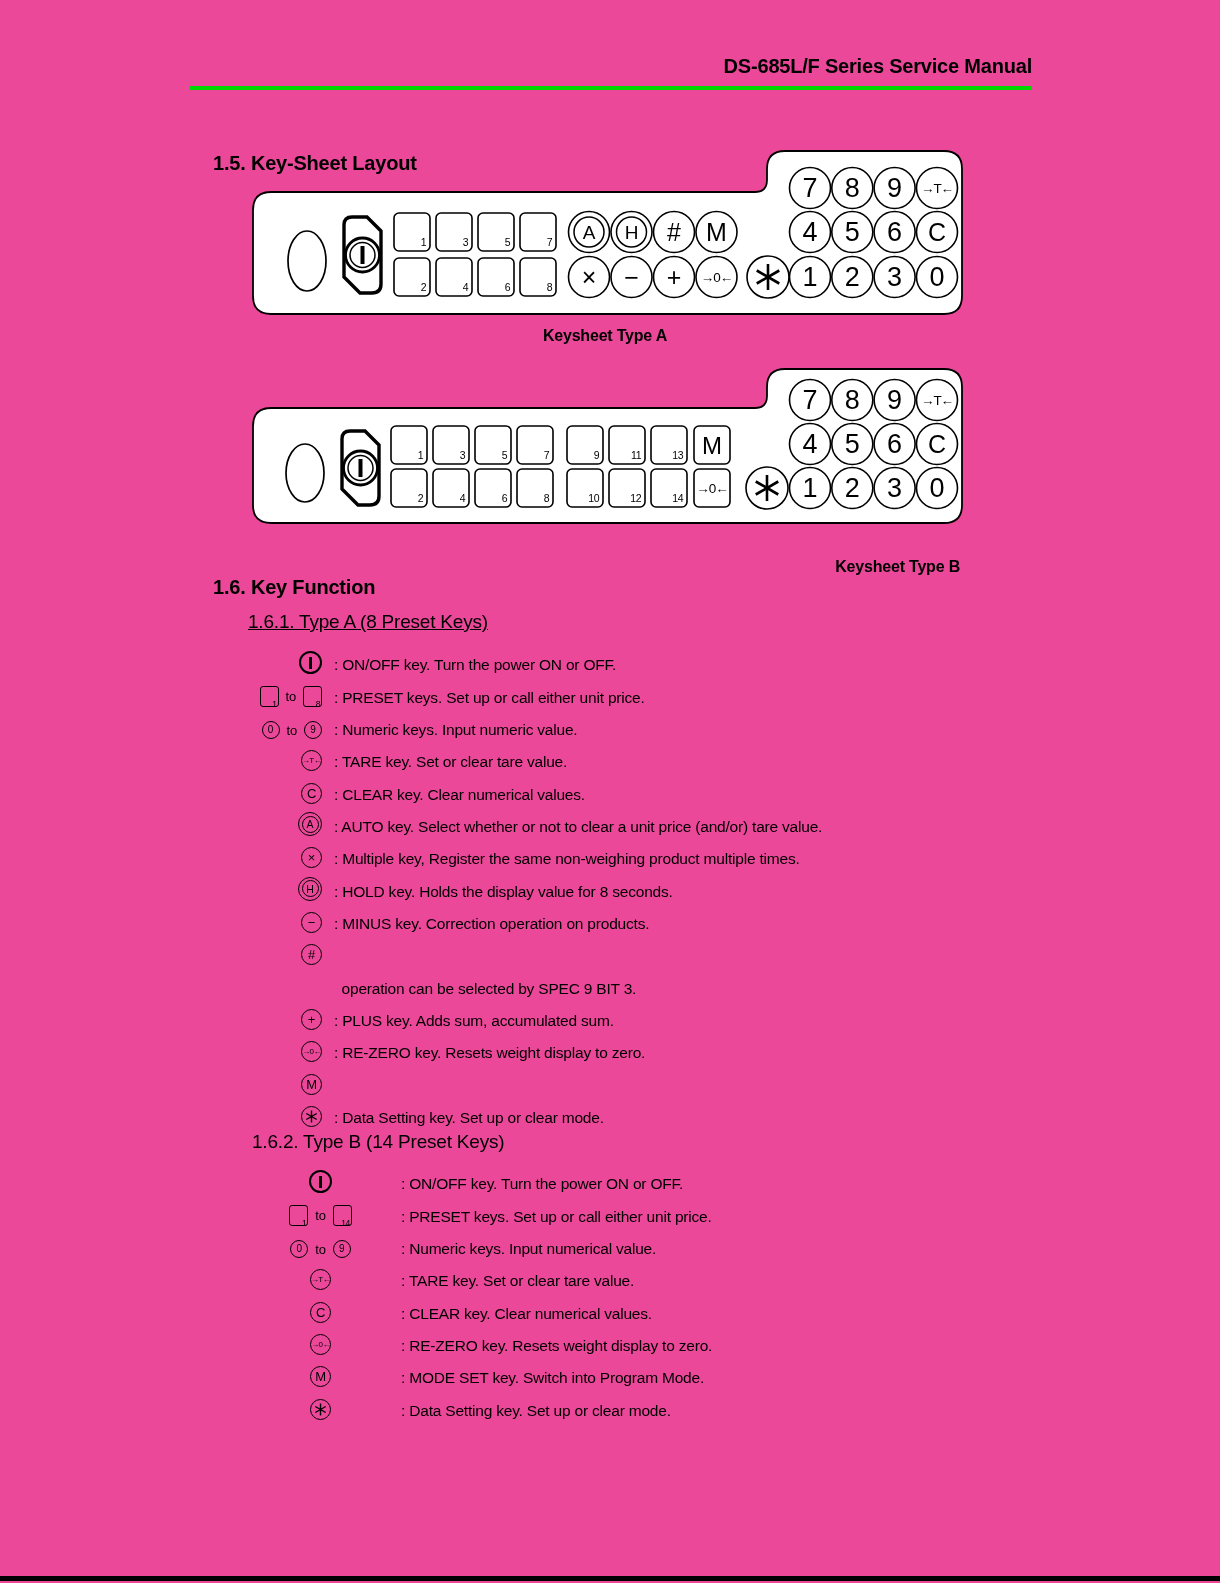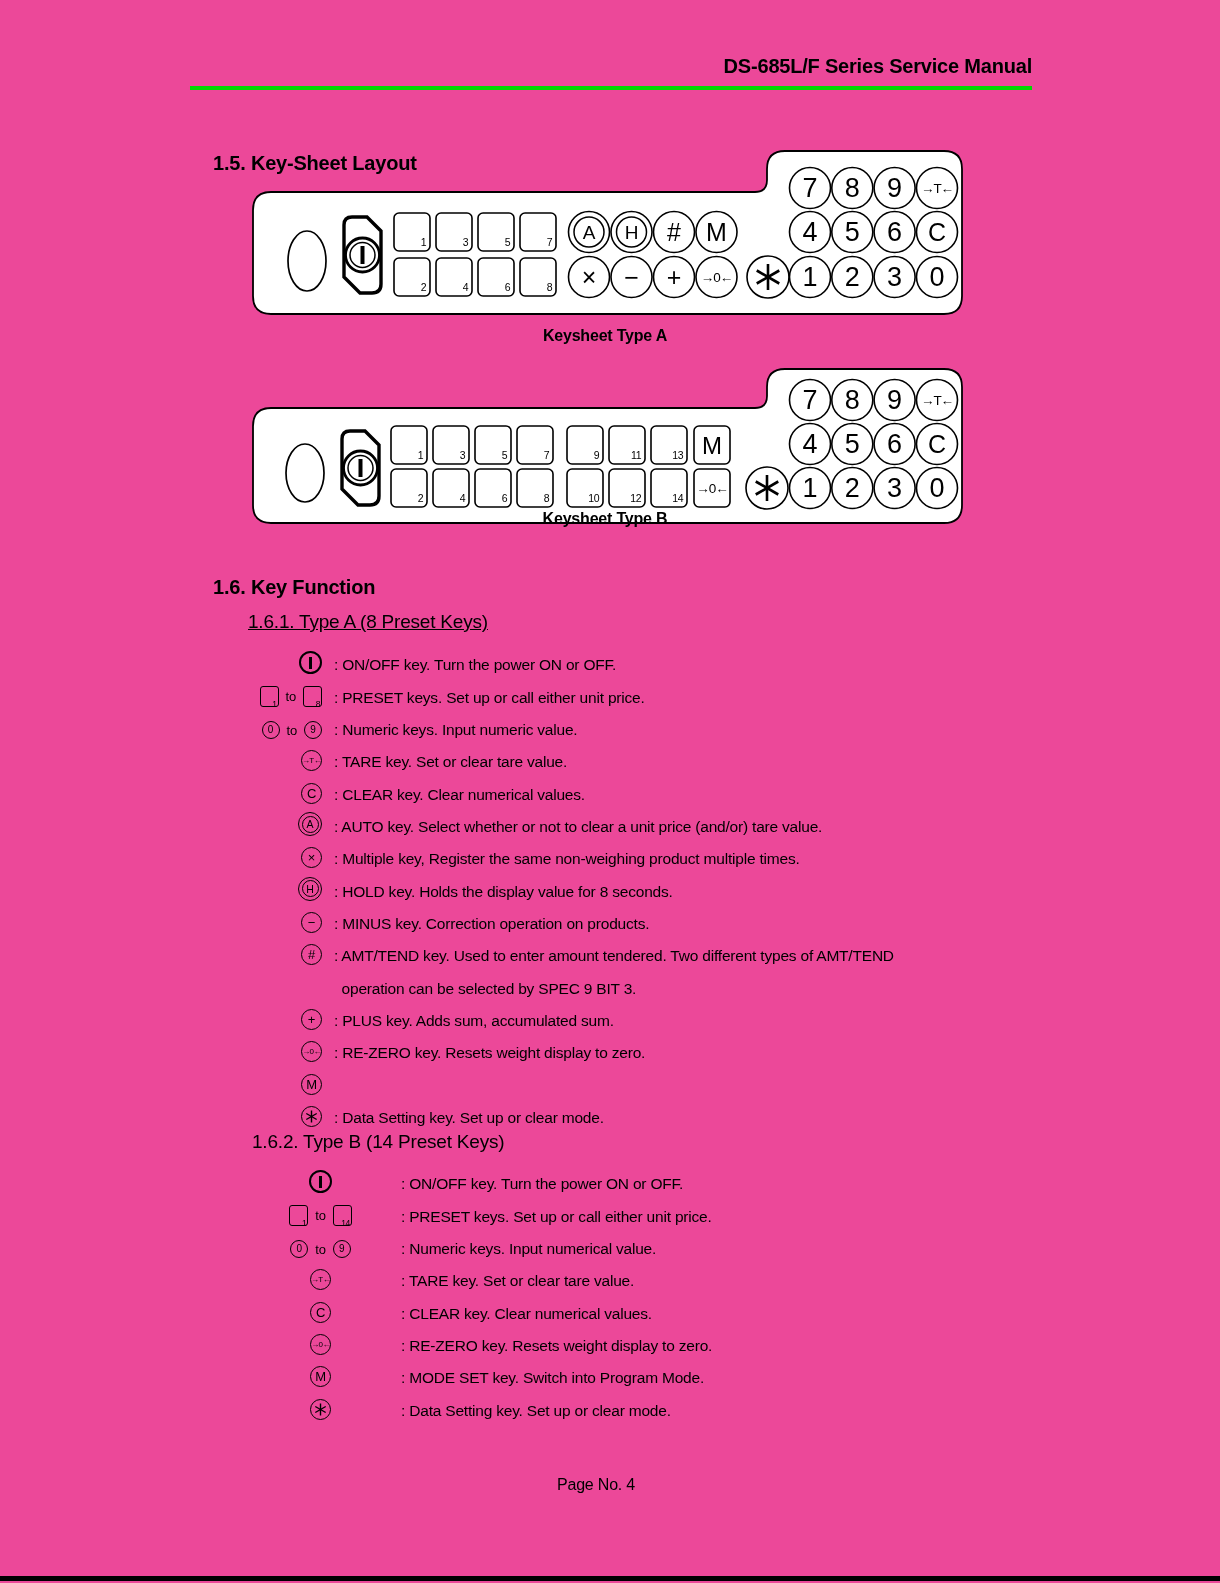--- a/index.html
+++ b/index.html
@@ -9,21 +9,21 @@
   .doc-title{top:55px;right:188px;font-size:20px;font-weight:bold;}
   .rule{top:86px;left:190px;width:842px;height:4px;background:#00d800;}
   .h1{font-size:20px;font-weight:bold;}
   .h15{top:112px;left:213px;margin-top:40px;}
   .h16{top:576px;left:213px;}
   .h2{font-size:19px;}
   .h161{top:611px;left:248px;text-decoration:underline;}
   .h162{top:1131px;left:252px;}
   .cap{font-size:16px;font-weight:bold;text-align:center;width:710px;left:250px;}
   .capA{top:327px;}
-  .capB{top:510px;}
+  .capB{top:558px;text-align:right;}
   .ksA{top:144px;left:250px;}
   .ksB{top:362px;left:250px;}
   .flist{left:240px;width:930px;}
   .listA{top:642px;}
   .listB{top:1161px;}
   .frow{display:flex;align-items:flex-end;height:32.35px;}
   .fsym{display:flex;align-items:center;box-sizing:border-box;flex:none;}
   .fsymA{width:94px;justify-content:flex-end;padding-right:12px;}
   .fsymB{width:161px;justify-content:center;}
   .ftext{font-size:15.5px;white-space:nowrap;}
@@ -392,21 +392,20 @@
       <div class="frow">
         <div class="fsym fsymA">
           <span class="mc">−</span>
         </div>
         <div class="ftext">: MINUS key. Correction operation on products.</div>
       </div>
       <div class="frow">
         <div class="fsym fsymA">
           <span class="mc">#</span>
         </div>
-        <div class="ftext">: AMT/TEND key. Used to enter amount tendered. Two different types of AMT/TEND</div>
       </div>
       <div class="frow">
         <div class="fsym fsymA"></div>
         <div class="ftext"> operation can be selected by SPEC 9 BIT 3.</div>
       </div>
       <div class="frow">
         <div class="fsym fsymA">
           <span class="mc">+</span>
         </div>
         <div class="ftext">: PLUS key. Adds sum, accumulated sum.</div>
@@ -496,15 +495,14 @@
               <line x1="6.5" y1="12.5" x2="6.5" y2="0.5" stroke="#000" stroke-width="1.4"></line>
               <line x1="1.303847577293368" y1="9.5" x2="11.696152422706632" y2="3.499999999999999" stroke="#000" stroke-width="1.4"></line>
               <line x1="1.303847577293368" y1="3.5000000000000013" x2="11.696152422706632" y2="9.499999999999998" stroke="#000" stroke-width="1.4"></line>
             </svg>
           </span>
         </div>
         <div class="ftext">: Data Setting key. Set up or clear mode.</div>
       </div>
     </div>
 
-  <div class="abs footer">Page No. 4</div>
   <div class="abs botbar"></div>
 </div>
 
 </body></html>

